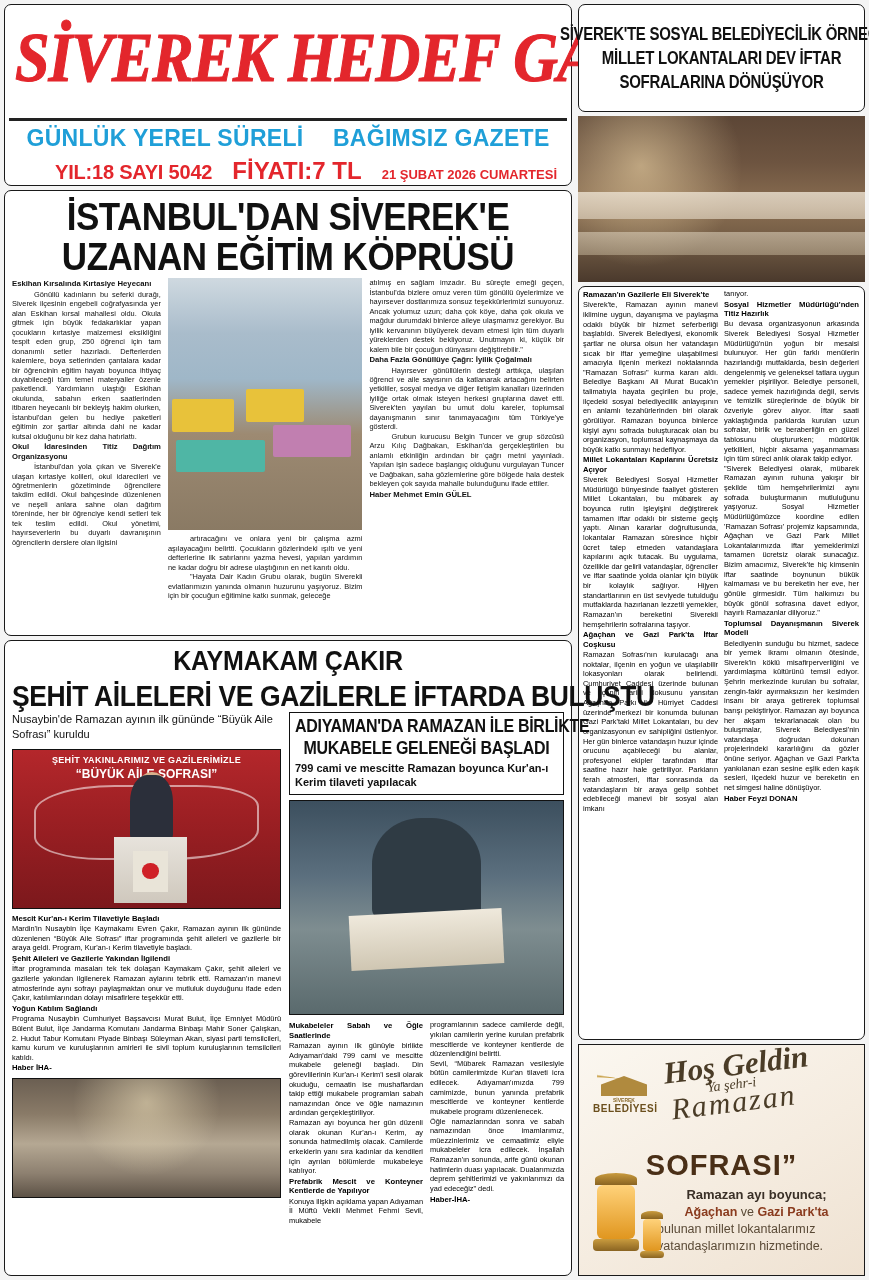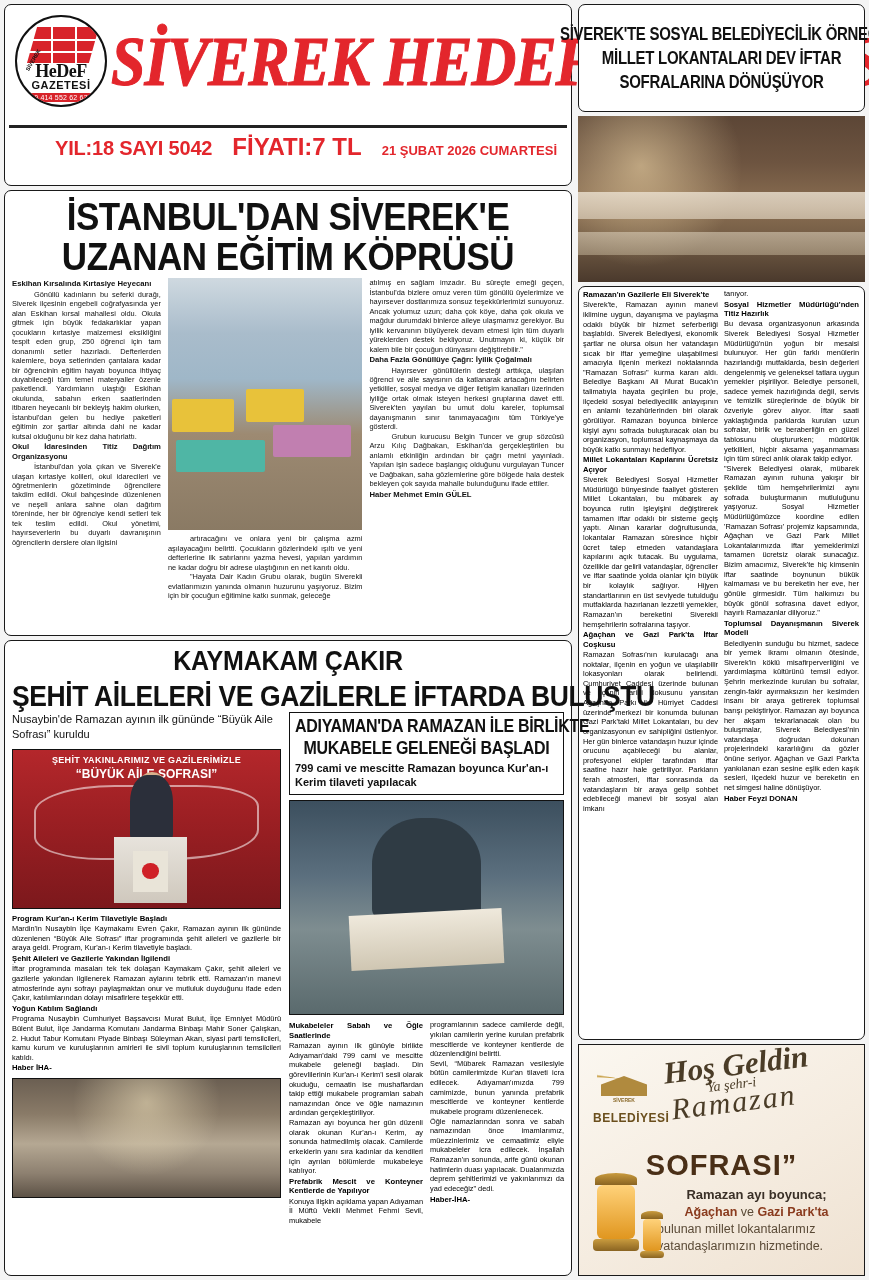--- a/index.html
+++ b/index.html
@@ -223,21 +223,21 @@
         transparent 60deg, #c9a24a 64deg, transparent 68deg,
         transparent 72deg, #c9a24a 76deg, transparent 80deg,
         transparent 360deg);
   }
   .ad-logo .bld {
     width: 46px; height: 20px; margin: -3px auto 0 auto;
     background: #b08a3e;
     clip-path: polygon(0% 100%, 0% 42%, 50% 0%, 100% 42%, 100% 100%);
   }
   .ad-logo .nm { font-size: 5px; font-weight: 700; color: #8b6a2a; margin-top: 1px; }
-  .ad-logo .nm2 { font-size: 12px; font-weight: 700; color: #6b4f1d; letter-spacing: 0.5px; margin-top: 8px; }
+  .ad-logo .nm2 { font-size: 10px; font-weight: 700; color: #6b4f1d; letter-spacing: 0.5px; }
   .ad-script1 {
     position: absolute; left: 84px; top: 2px;
     font-family: "Liberation Serif", serif; font-style: italic;
     font-size: 31px; color: #4a3c27; font-weight: 700;
     transform: rotate(-7deg);
   }
   .ad-script2 {
     position: absolute; left: 128px; top: 32px;
     font-family: "Liberation Serif", serif; font-style: italic;
     font-size: 14px; color: #4a3c27;
@@ -352,36 +352,30 @@
       linear-gradient(180deg,#6b5f52 0%,#8a7b68 30%,#b5a893 55%,#8d8070 80%,#5d5246 100%);
   }
 </style>
 </head>
 <body>
 
 <div class="page">
 
   <div class="masthead box rounded">
     <div class="mast-top">
-      <div class="logo-wrap">
-        <div class="logo-oval">
-          <div class="logo-roof"></div>
-          <div class="logo-line" style="top:22px"></div>
-          <div class="logo-line" style="top:34px"></div>
-          <div class="logo-side">SİVEREK</div>
-          <div class="logo-hedef">HeDeF</div>
-          <div class="logo-gazetesi">GAZETESİ</div>
-          <div class="logo-phone">0 414 552 62 62</div>
-        </div>
-      </div>
       <div class="mast-title-col">
         <div class="mast-title">SİVEREK HEDEF GAZETESİ</div>
       </div>
     </div>
     <div class="mast-rule"></div>
+    <div class="mast-sub">
+      <span>GÜNLÜK YEREL SÜRELİ</span>
+      <span class="gap"></span>
+      <span>BAĞIMSIZ GAZETE</span>
+    </div>
     <div class="mast-info">
       <div class="yil">YIL:18  SAYI 5042</div>
       <div class="fiyat">FİYATI:7 TL</div>
       <div class="tarih">21 ŞUBAT 2026 CUMARTESİ</div>
     </div>
   </div>
 
   <div class="tr-head box rounded">
     <div class="l1">SİVEREK'TE SOSYAL BELEDİYECİLİK ÖRNEĞİ</div>
     <div class="l2">MİLLET LOKANTALARI DEV İFTAR</div>
@@ -466,21 +460,21 @@
             </div>
             <div class="map"></div>
             <div class="head"></div>
             <div class="figure"></div>
             <div class="stand"></div>
             <div class="flag"></div>
           </div>
         </div>
 
         <div class="bcol" style="font-size:7.4px;line-height:1.3;text-align:justify;margin-top:5px">
-          <div class="sub-h">Program Kur'an-ı Kerim Tilavetiyle Başladı</div>
+          <div class="sub-h">Mescit Kur'an-ı Kerim Tilavetiyle Başladı</div>
           <p>Mardin'in Nusaybin İlçe Kaymakamı Evren Çakır, Ramazan ayının ilk gününde düzenlenen “Büyük Aile Sofrası” iftar programında şehit aileleri ve gazilerle bir araya geldi. Program, Kur'an-ı Kerim tilavetiyle başladı.</p>
           <div class="sub-h">Şehit Aileleri ve Gazilerle Yakından İlgilendi</div>
           <p>İftar programında masaları tek tek dolaşan Kaymakam Çakır, şehit aileleri ve gazilerle yakından ilgilenerek Ramazan aylarını tebrik etti. Ramazan'ın manevi atmosferinde aynı sofrayı paylaşmaktan onur ve mutluluk duyduğunu ifade eden Çakır, katılımlarından dolayı misafirlere teşekkür etti.</p>
           <div class="sub-h">Yoğun Katılım Sağlandı</div>
           <p>Programa Nusaybin Cumhuriyet Başsavcısı Murat Bulut, İlçe Emniyet Müdürü Bülent Bulut, İlçe Jandarma Komutanı Jandarma Binbaşı Mahir Soner Çalışkan, 2. Hudut Tabur Komutanı Piyade Binbaşı Süleyman Akan, siyasi parti temsilcileri, kamu kurum ve kuruluşlarının amirleri ile sivil toplum kuruluşlarının temsilcileri katıldı.</p>
           <div class="sub-h">Haber İHA-</div>
         </div>
 
         <div class="photo-gen" style="height:120px;margin-top:5px;border:1px solid #111">
           <div class="ph-hall"></div>

